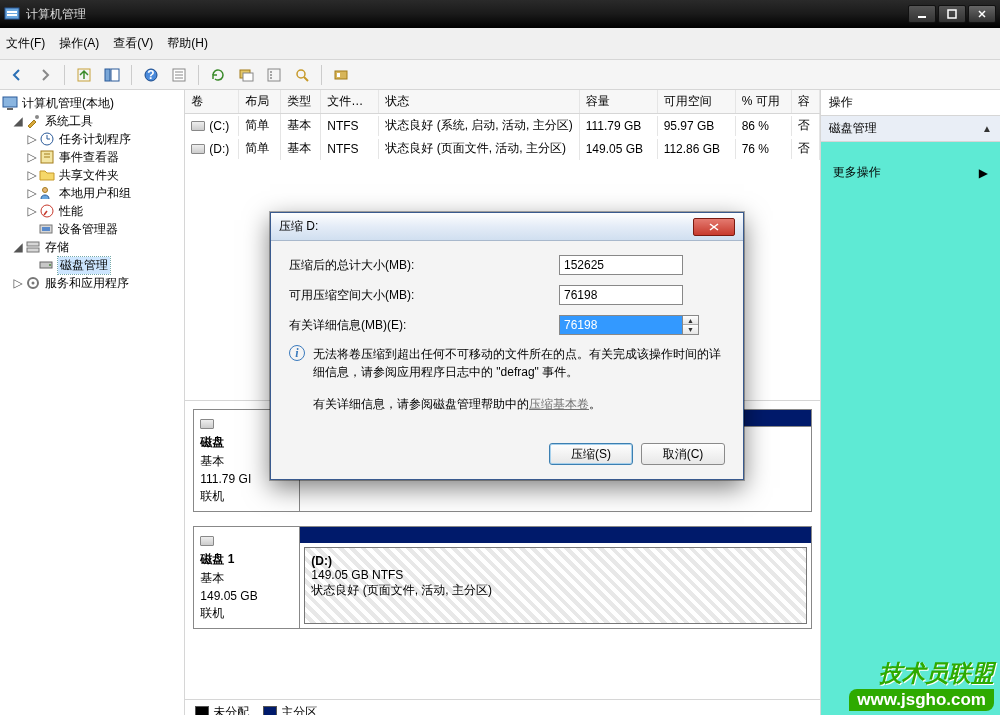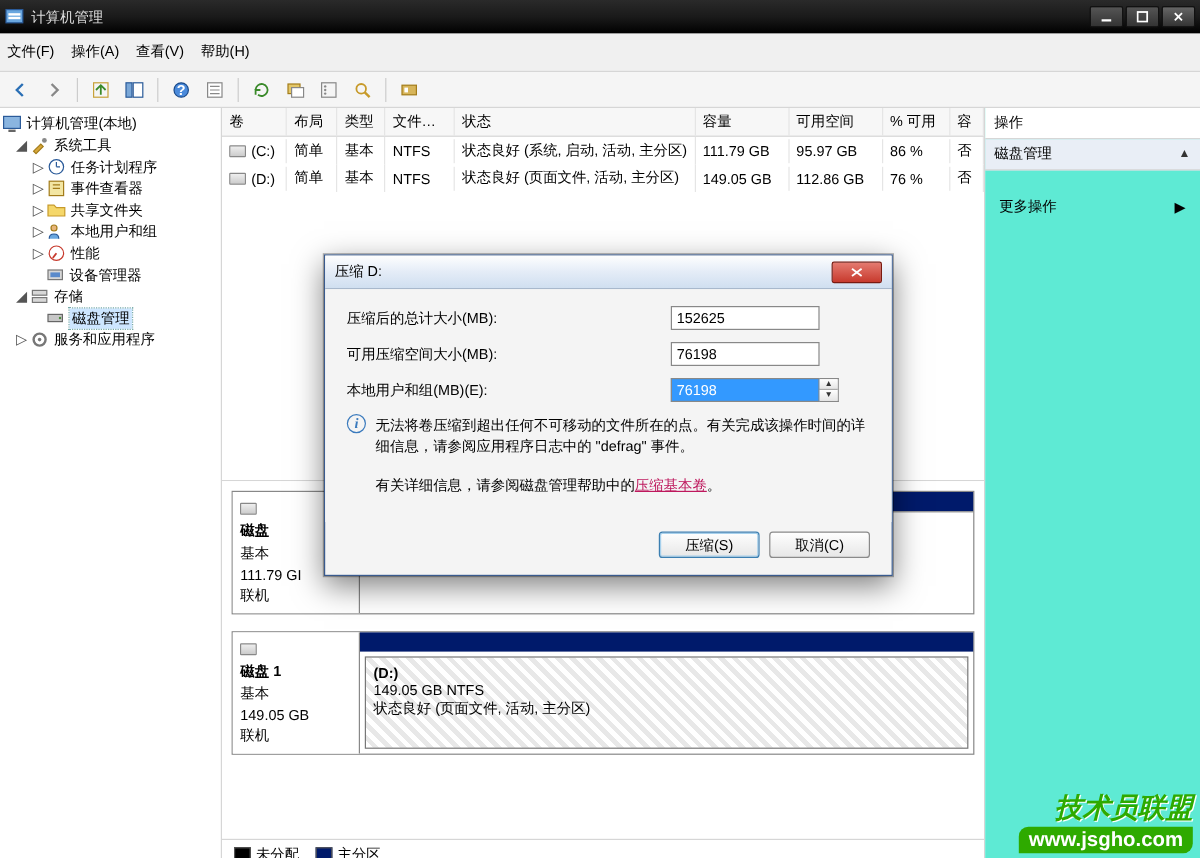--- a/index.html
+++ b/index.html
@@ -73,21 +73,21 @@
 .dlg-row { display:flex; align-items:center; margin-bottom: 10px; }
 .dlg-row label { width: 270px; color:#000; }
 .dlg-field { width: 124px; height: 20px; border:1px solid #888; background:#fff; padding:1px 4px; display:flex; align-items:center; }
 .dlg-field.sel { background:#3399ff; color:#fff; }
 .dlg-spin { width: 16px; display:flex; flex-direction:column; margin-left:0; border:1px solid #888; border-left:none;}
 .dlg-spin .sbtn { height:9px; background:linear-gradient(#fefefe,#e5e5e5); display:flex; align-items:center; justify-content:center; font-size:7px; color:#333;}
 .dlg-spin .sbtn:first-child{border-bottom:1px solid #aaa;}
 .dlg-info { display:flex; gap:8px; margin:8px 0 14px;}
 .dlg-info .iicon { width:16px; height:16px; border-radius:50%; border:1px solid #3a7abd; color:#3a7abd; display:inline-flex; align-items:center; justify-content:center; font-weight:bold; font-style:italic; font-family:Georgia,serif;}
 .dlg-info .itext { flex:1; color:#000; line-height:1.5;}
-.dlg-link { color:#be185d; text-decoration:underline; cursor:pointer;}
+.dlg-link { color:#737373; text-decoration:underline; cursor:pointer;}
 .dlg-btns { display:flex; justify-content:flex-end; gap:8px; padding:8px 18px 14px; }
 .dlg-btn { min-width:84px; height:22px; background:linear-gradient(#fefefe,#e7e7e7); border:1px solid #8a8a8a; border-radius:3px; display:inline-flex; align-items:center; justify-content:center; cursor:default;}
 .dlg-btn.default { border-color:#3c7fb1; box-shadow: inset 0 0 0 1px #a6d0ec;}
 
 
 .watermark { position:absolute; right:6px; bottom:4px; text-align:right; font-weight:bold; }
 .watermark .wm1 { color:#2eaa00; font-size:23px; font-style:italic; text-shadow:1px 1px 0 #fff;}
 .watermark .wm2 { color:#fff; background:#2eaa00; padding:1px 8px; border-radius:8px 0 8px 0; font-size:17px; display:inline-block;}
 </style>
 </head>
@@ -435,21 +435,21 @@
           <span>152625</span>
         </div>
     </div>
     <div class="dlg-row">
       <label>可用压缩空间大小(MB):</label>
       <div class="dlg-field">
           <span>76198</span>
         </div>
     </div>
     <div class="dlg-row">
-      <label>本地用户和组(MB)(E):</label>
+      <label>有关详细信息(MB)(E):</label>
       <div style="display:flex">
         <div class="dlg-field sel">
             <span>76198</span>
           </div>
         <div class="dlg-spin">
           <div class="sbtn">▲</div>
           <div class="sbtn">▼</div>
         </div>
       </div>
     </div>

